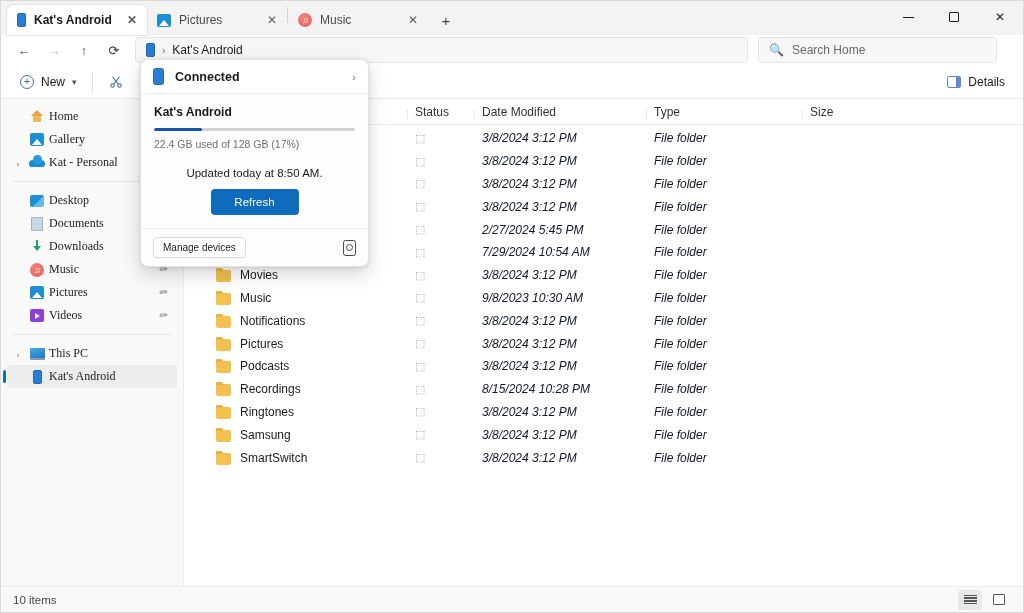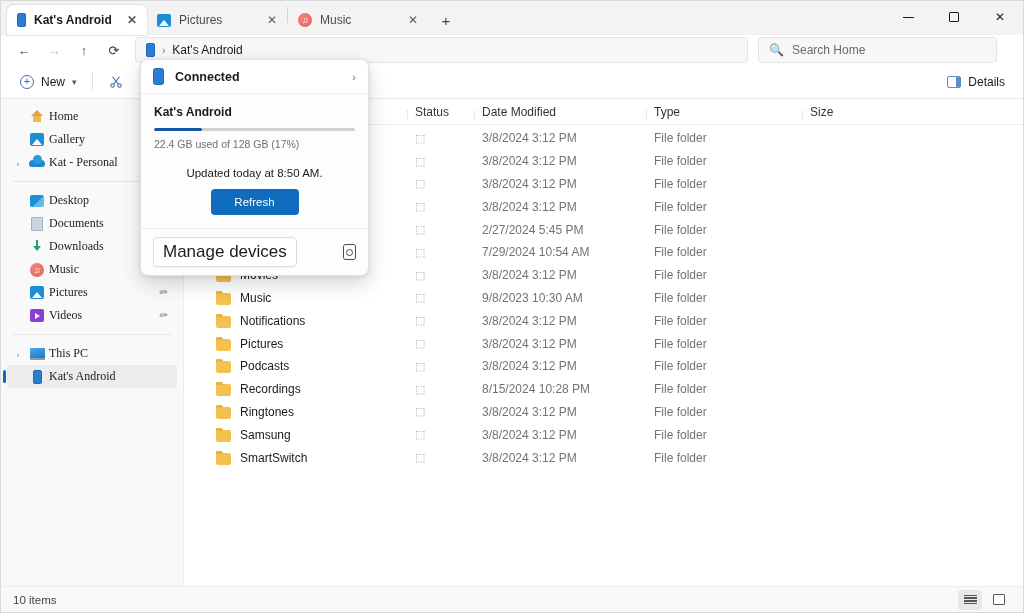--- a/index.html
+++ b/index.html
@@ -235,21 +235,21 @@
   .c-type { width: 156px; flex: 0 0 156px; }
   .c-size { width: 120px; flex: 0 0 120px; }
 
   .rows { flex: 1 1 auto; overflow: hidden; padding-top: 2px; }
   .row {
     height: 22.8px; display: flex; align-items: center;
     font-size: 12px; color: #1b1b1b;
   }
   .cell { padding: 0 8px; white-space: nowrap; overflow: hidden; text-overflow: ellipsis; }
   .cell.name { display: flex; align-items: flex-end; gap: 9px; padding-left: 31px; }
-  .cell.muted { color: #737373; }
+  .cell.muted { color: #0f172a; font-style: italic; }
   .cell.status { color: #8a8a8a; font-size: 11px; }
 
   
   .flyout {
     position: absolute; left: 139px; top: 58px; width: 229px;
     background: #fdfdfd; border: 1px solid #e1e1e1; border-radius: 8px;
     box-shadow: 0 8px 20px rgba(0,0,0,.16), 0 1px 4px rgba(0,0,0,.10);
     overflow: hidden; z-index: 50;
   }
   .fly-head {
@@ -269,21 +269,21 @@
     display: block; margin: 0 auto; width: 88px; height: 26px;
     background: #0f6cbd; color: #fff; border: none; border-radius: 4px;
     font-size: 11.5px; font-family: inherit;
   }
   .fly-foot {
     border-top: 1px solid #ededed; padding: 8px 12px;
     display: flex; align-items: center;
   }
   .manage {
     background: #fff; border: 1px solid #dcdcdc; border-radius: 4px;
-    padding: 4px 9px; font-size: 17px; color: #1b1b1b; font-family: inherit;
+    padding: 4px 9px; font-size: 10px; color: #1b1b1b; font-family: inherit;
     box-shadow: 0 1px 1px rgba(0,0,0,.04);
   }
   .dev-ico {
     margin-left: auto; width: 13px; height: 16px;
     border: 1.3px solid #4a4a4a; border-radius: 2.5px;
     display: flex; align-items: center; justify-content: center;
   }
   .dev-ico::after { content: ""; width: 5px; height: 5px; border: 1.3px solid #4a4a4a; border-radius: 50%; }
 
   

